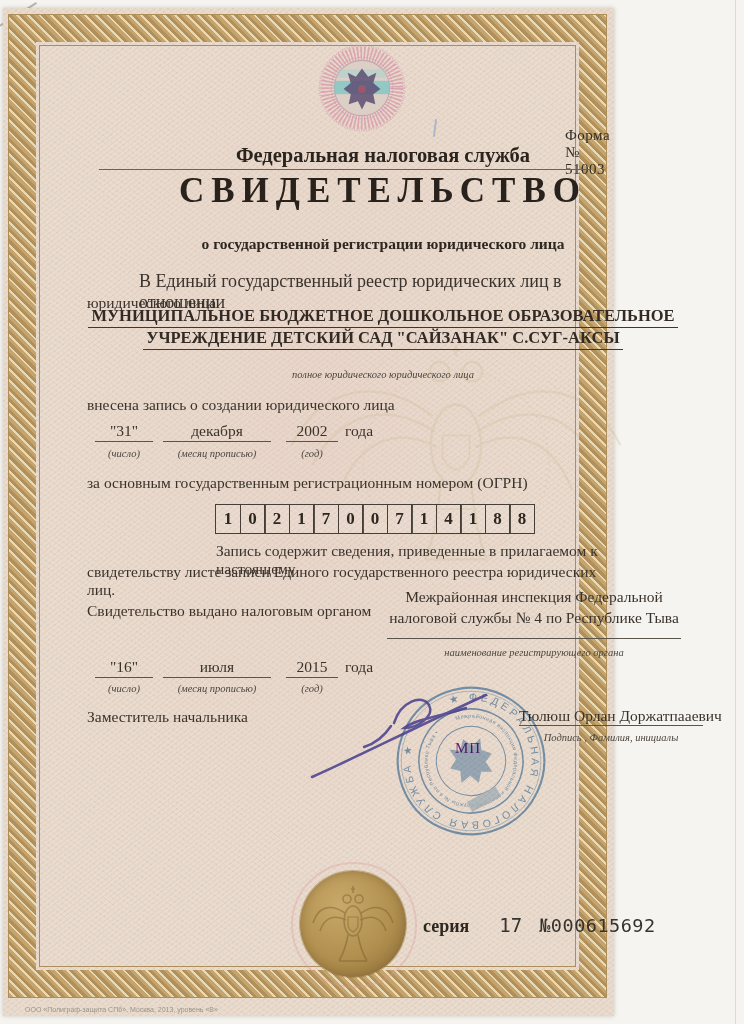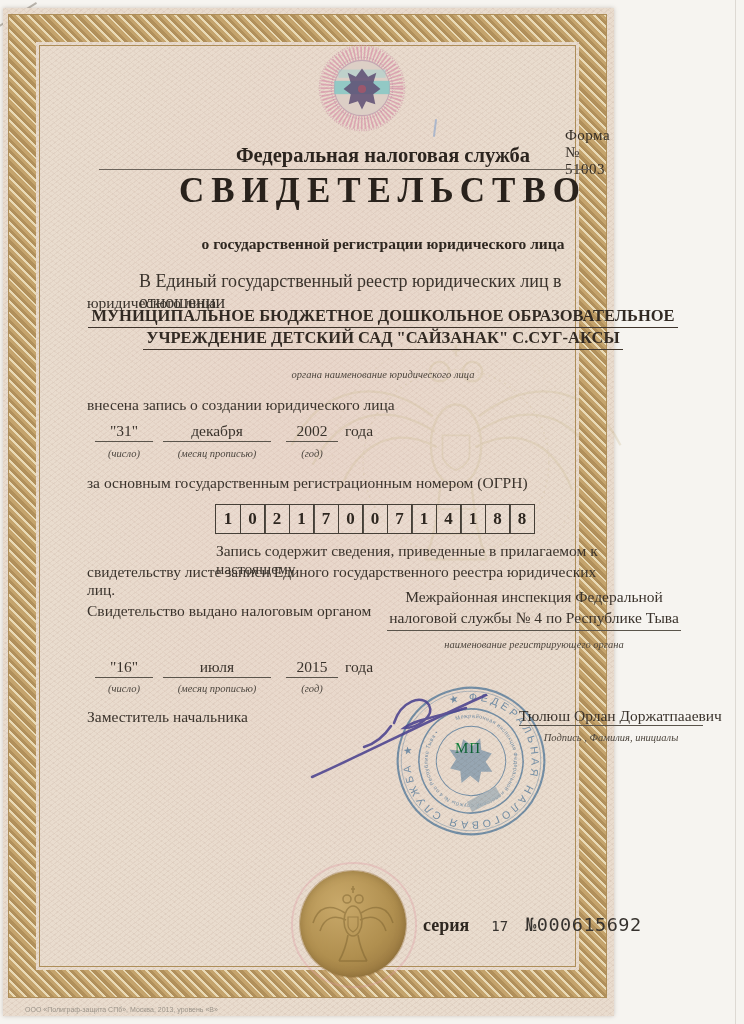--- a/index.html
+++ b/index.html
@@ -69,42 +69,42 @@
 
   #ogrn-label{left:84px;top:466px;font-size:15.5px;}
   #ogrn-row{left:212px;top:496px;display:flex;}
   .ogrn-cell{width:24px;height:28px;border:1.5px solid #453f37;margin-left:-1.5px;display:flex;align-items:center;justify-content:center;font-weight:bold;font-size:17px;color:#2e2720;background:rgba(255,255,255,.08);}
   .ogrn-cell:first-child{margin-left:0;}
 
   #note1{left:213px;top:534px;font-size:15.5px;}
   #note2{left:84px;top:555px;font-size:15.5px;}
   #issued-label{left:84px;top:594px;font-size:15.5px;}
   #authority{left:384px;top:578px;width:294px;text-align:center;font-size:15.5px;line-height:21px;}
-  #authority .a2{display:block;border-bottom:1px solid#5a544b;padding-bottom:2px;white-space:nowrap;}
+  #authority .a2{display:block;border-bottom:1px solid#5a544b;padding-bottom:10px;white-space:nowrap;}
   #authority .acap{display:block;font-style:italic;font-size:10.5px;color:#4c453d;margin-top:3px;}
 
   #signer-title{left:84px;top:700px;font-size:15.5px;}
   #signer-name{left:516px;top:699px;width:184px;text-align:center;font-size:15.5px;border-bottom:1px solid #5a544b;padding-bottom:0;white-space:nowrap;}
   #signer-caption{left:516px;top:724px;width:184px;text-align:center;font-style:italic;font-size:10.5px;color:#4c453d;}
-  #mp-mark{left:452px;top:732px;font-size:15px;letter-spacing:1px;color:#15803d;z-index:3;}
+  #mp-mark{left:452px;top:732px;font-size:15px;letter-spacing:1px;color:#701a75;z-index:3;}
 
   #stamp{position:absolute;left:391px;top:676px;z-index:4;mix-blend-mode:multiply;}
   #signature{position:absolute;left:295px;top:677px;z-index:5;}
 
   #pink-ring{position:absolute;left:288px;top:854px;width:122px;height:122px;border-radius:50%;border:2px solid rgba(221,148,158,.32);}
   #medallion{
     position:absolute;left:297px;top:863px;width:106px;height:106px;border-radius:50%;
     background:radial-gradient(circle at 38% 32%,#c9a96a,#b08f4f 55%,#997840 84%,#8d6d38);
     box-shadow:0 0 0 1px rgba(150,112,60,.45), inset 0 0 10px rgba(90,65,25,.35);
   }
   #medallion svg{position:absolute;left:8px;top:6px;opacity:.5;}
 
   #series-line{left:420px;top:906px;display:flex;align-items:baseline;}
   #series-label{font-weight:bold;font-size:18px;color:#2e2720;}
-  #series-value{font-family:"DejaVu Sans Mono","Liberation Mono",monospace;font-size:14px;color:#36322e;margin-left:22px;}
+  #series-value{font-family:"DejaVu Sans Mono","Liberation Mono",monospace;font-size:19px;color:#36322e;margin-left:30px;}
   #serial-number{font-family:"DejaVu Sans Mono","Liberation Mono",monospace;font-size:18.5px;color:#36322e;margin-left:17px;letter-spacing:.5px;}
 
   #printer-note{left:22px;top:998px;font-family:"Liberation Sans","DejaVu Sans",sans-serif;font-size:7px;color:#9b948a;}
 </style>
 </head>
 <body>
 
 <div class="scan-edge"></div>
 <div id="corner-fold"></div>
 
@@ -152,21 +152,21 @@
   <div class="abs" id="doc-title">СВИДЕТЕЛЬСТВО</div>
   <div class="abs" id="doc-subtitle">о государственной регистрации юридического лица</div>
 
   <div class="abs" id="intro1">В Единый государственный реестр юридических лиц в отношении</div>
   <div class="abs" id="intro2">юридического лица</div>
 
   <div class="abs" id="org-block">
     <div><span class="u">МУНИЦИПАЛЬНОЕ БЮДЖЕТНОЕ ДОШКОЛЬНОЕ ОБРАЗОВАТЕЛЬНОЕ</span></div>
     <div><span class="u">УЧРЕЖДЕНИЕ ДЕТСКИЙ САД "САЙЗАНАК" С.СУГ-АКСЫ</span></div>
   </div>
-  <div class="abs" id="org-caption">органа наименование юридического лица</div>
+  <div class="abs" id="org-caption">полное юридического юридического лица</div>
 
   <div class="abs" id="record-line">внесена запись о создании юридического лица</div>
 
   <div class="abs date-row" id="date1">
     <span class="df day">"31"</span>
     <span class="df month">декабря</span>
     <span class="df year">2002</span>
     <span class="dsuffix">года</span>
   </div>
   <div class="abs date-labels" id="date1-labels">

